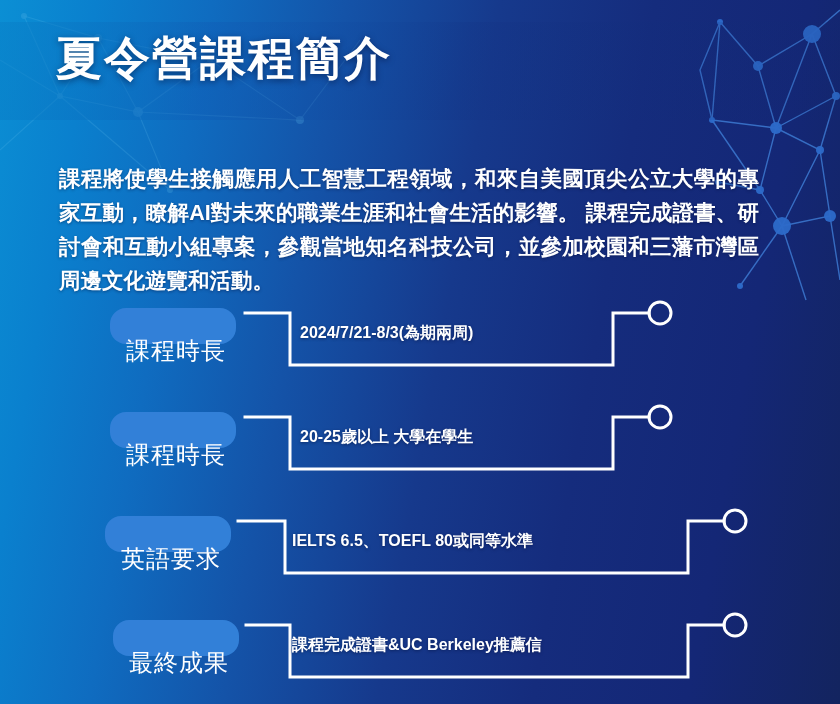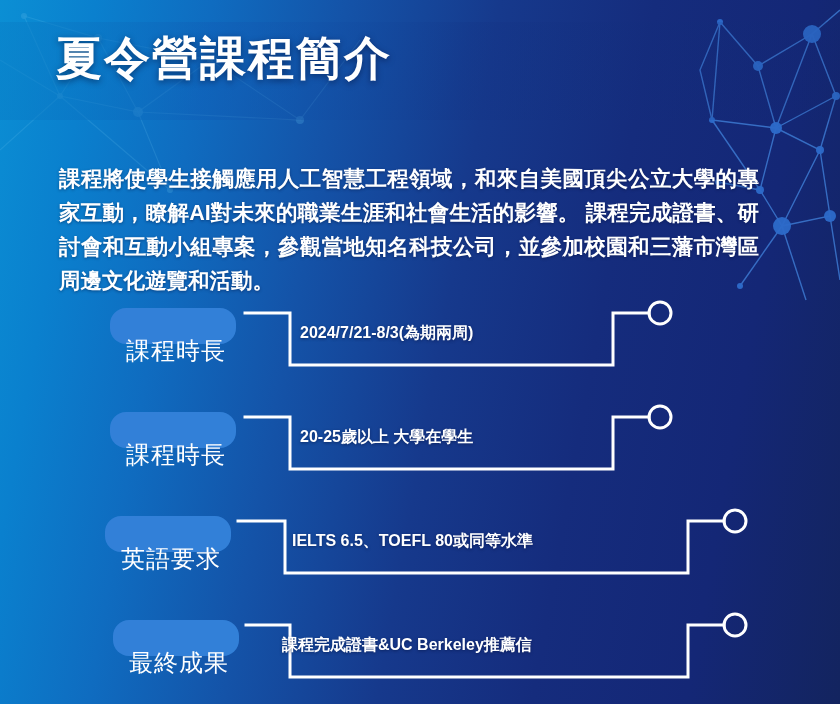--- a/index.html
+++ b/index.html
@@ -224,17 +224,17 @@
       <div class="pill" style="left: 105px; width: 126px; text-align: right;">英語要求</div>
       <div class="value" style="left: 292px;">IELTS 6.5、TOEFL 80或同等水準</div>
     </div>
 
     <div class="row row-3">
       <svg class="connector" aria-hidden="true" viewBox="0 0 840 86" width="840" height="86">
           <path d="M 246 17 L 290 17 L 290 69 L 688 69 L 688 17 L 724 17" fill="none" stroke="#ffffff" stroke-width="3" stroke-linecap="square" stroke-linejoin="miter"></path>
           <circle cx="735" cy="17" r="11" fill="none" stroke="#ffffff" stroke-width="3"></circle>
         </svg>
       <div class="pill" style="left: 113px; width: 126px; text-align: center;">最終成果</div>
-      <div class="value" style="left: 282px;">課程完成證書&amp;UC Berkeley推薦信</div>
+      <div class="value" style="left: 292px;">課程完成證書&amp;UC Berkeley推薦信</div>
     </div>
 
   </div>
 </div>
 
 </body></html>

